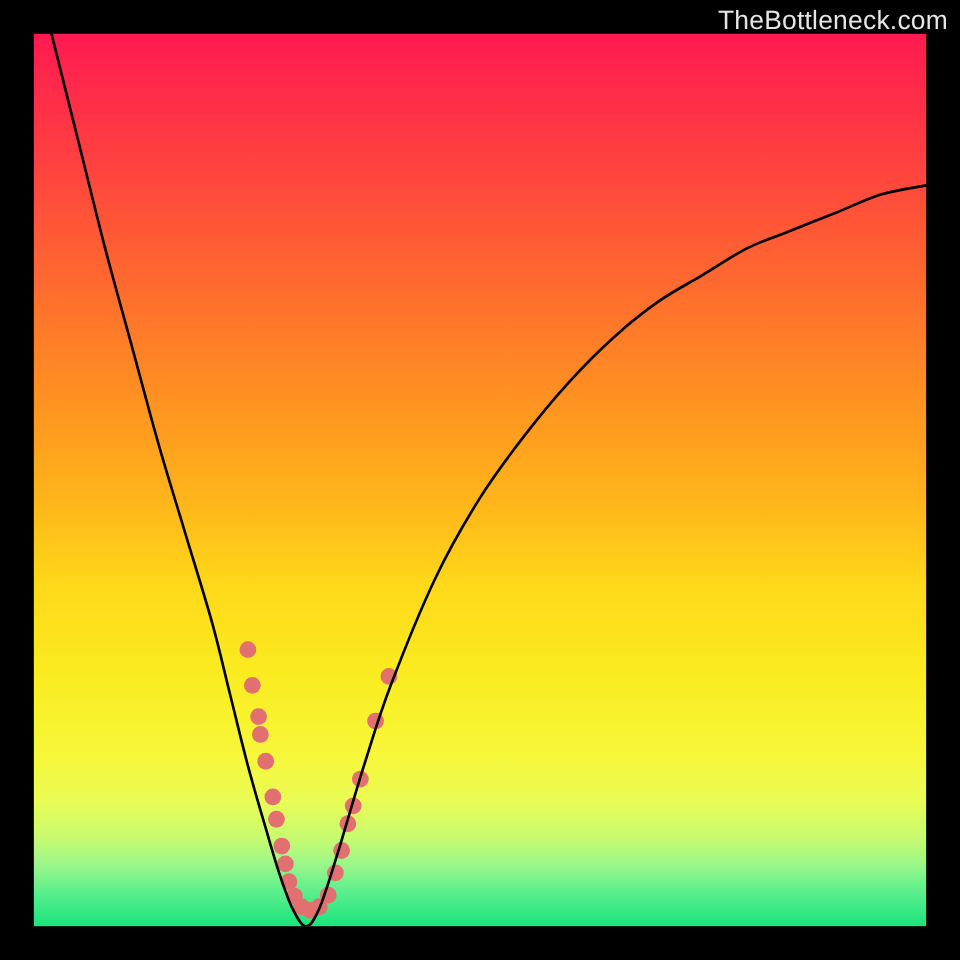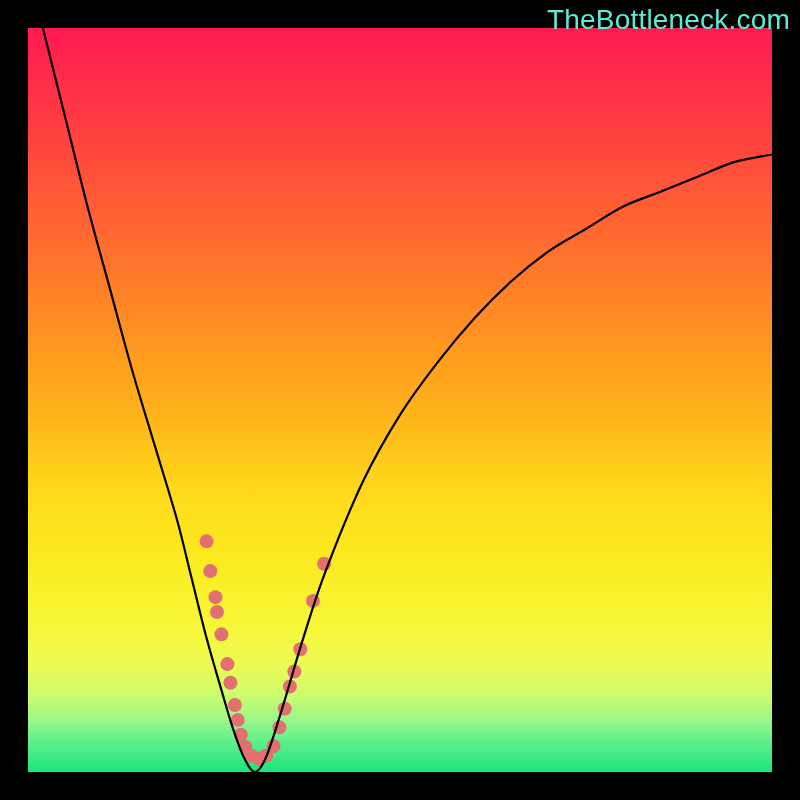--- a/index.html
+++ b/index.html
@@ -45,22 +45,22 @@
       #c8fb70 90%,
       #9cf788 93%,
       #5eef8d 96%,
       #19e57e 100%
     );
   }
   .watermark {
     position: absolute;
     top: 4px;
     right: 10px;
-    color: #5eead4;
-    font-size: 28px;
+    color: #e5e5e5;
+    font-size: 22px;
     letter-spacing: 0.2px;
     font-weight: 400;
     z-index: 5;
     user-select: none;
   }
   svg.curve {
     position: absolute;
     inset: 0;
     width: 744px;
     height: 744px;

